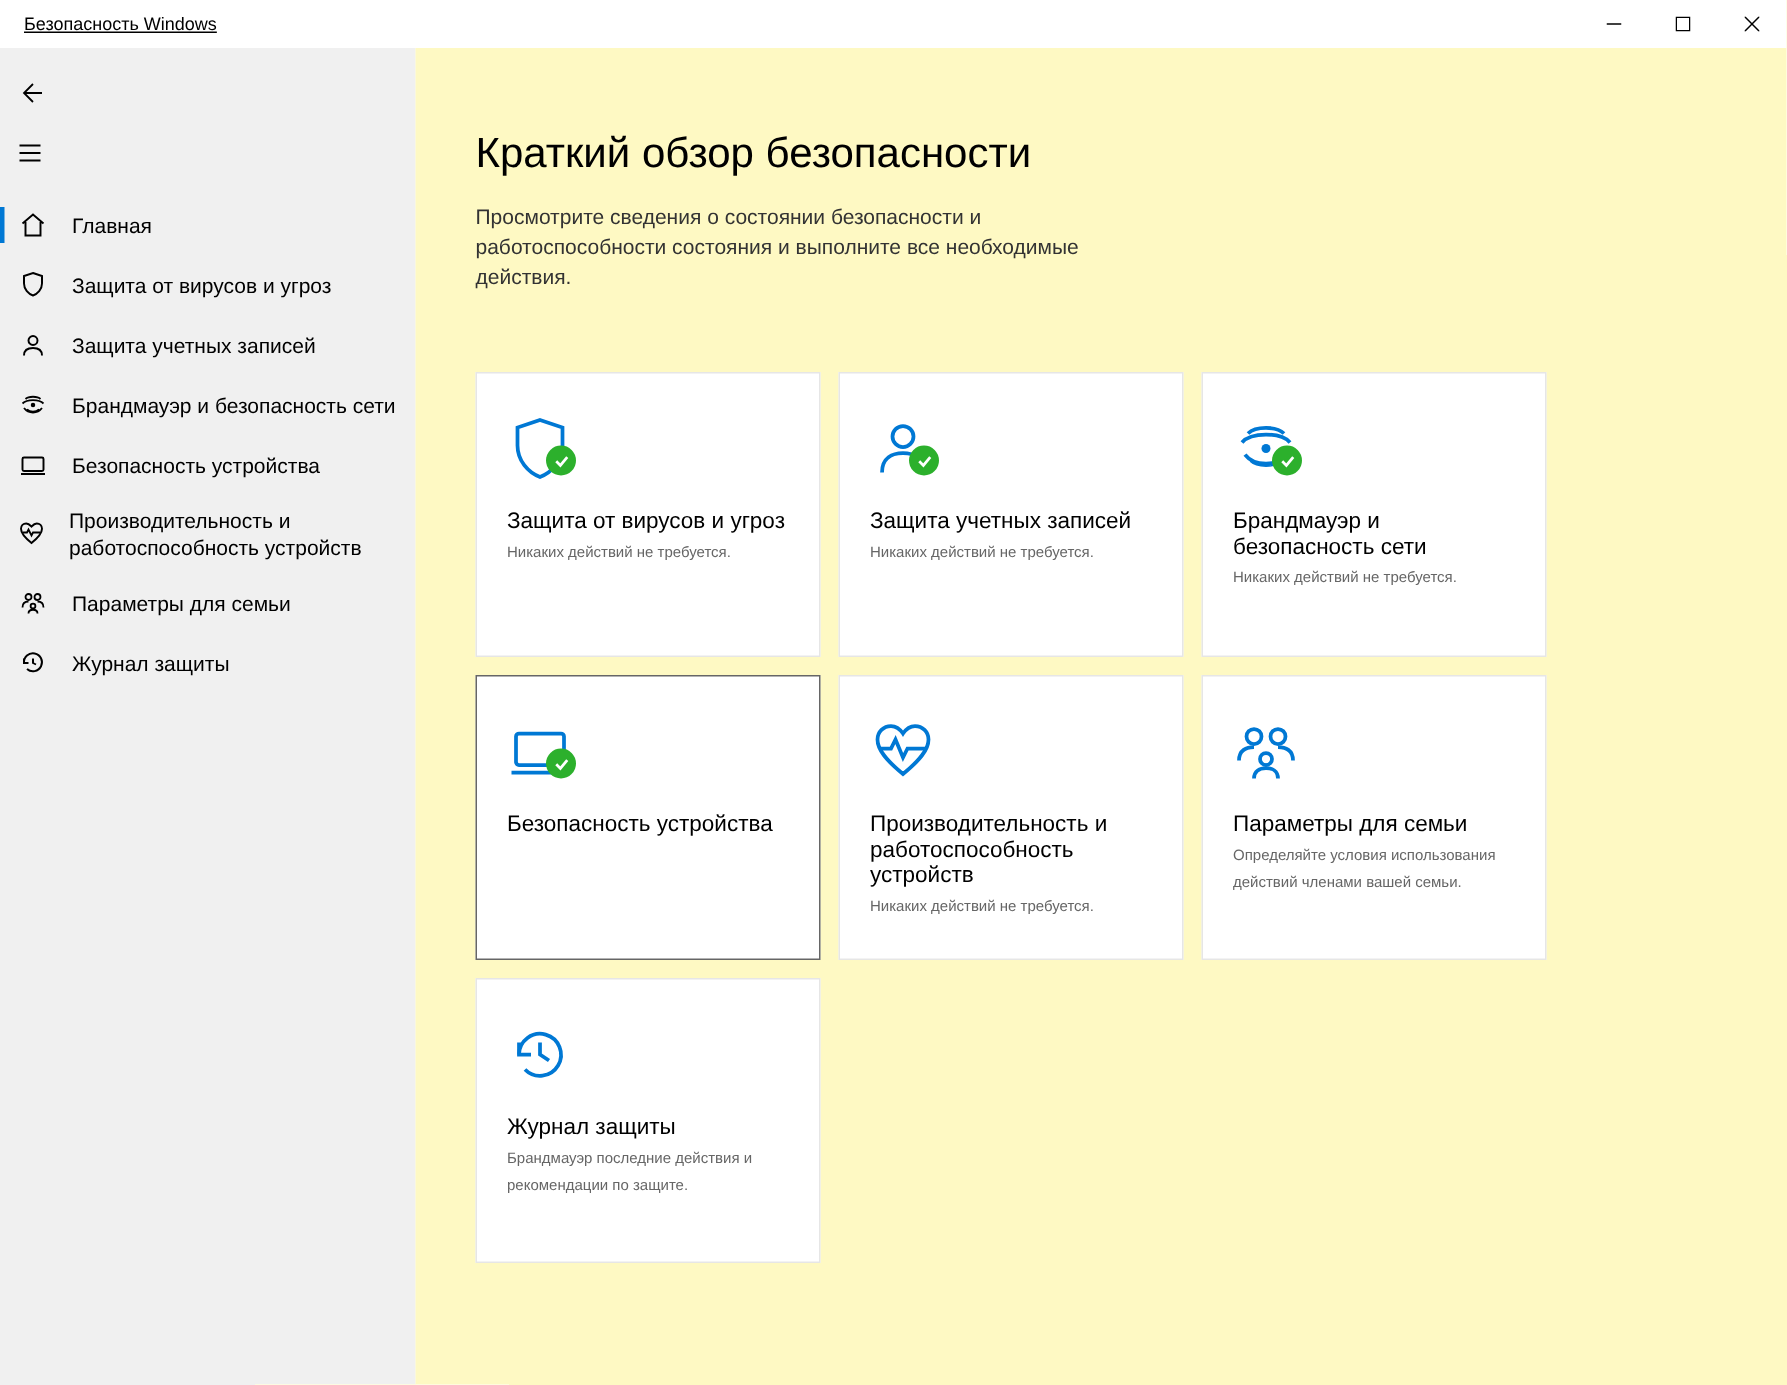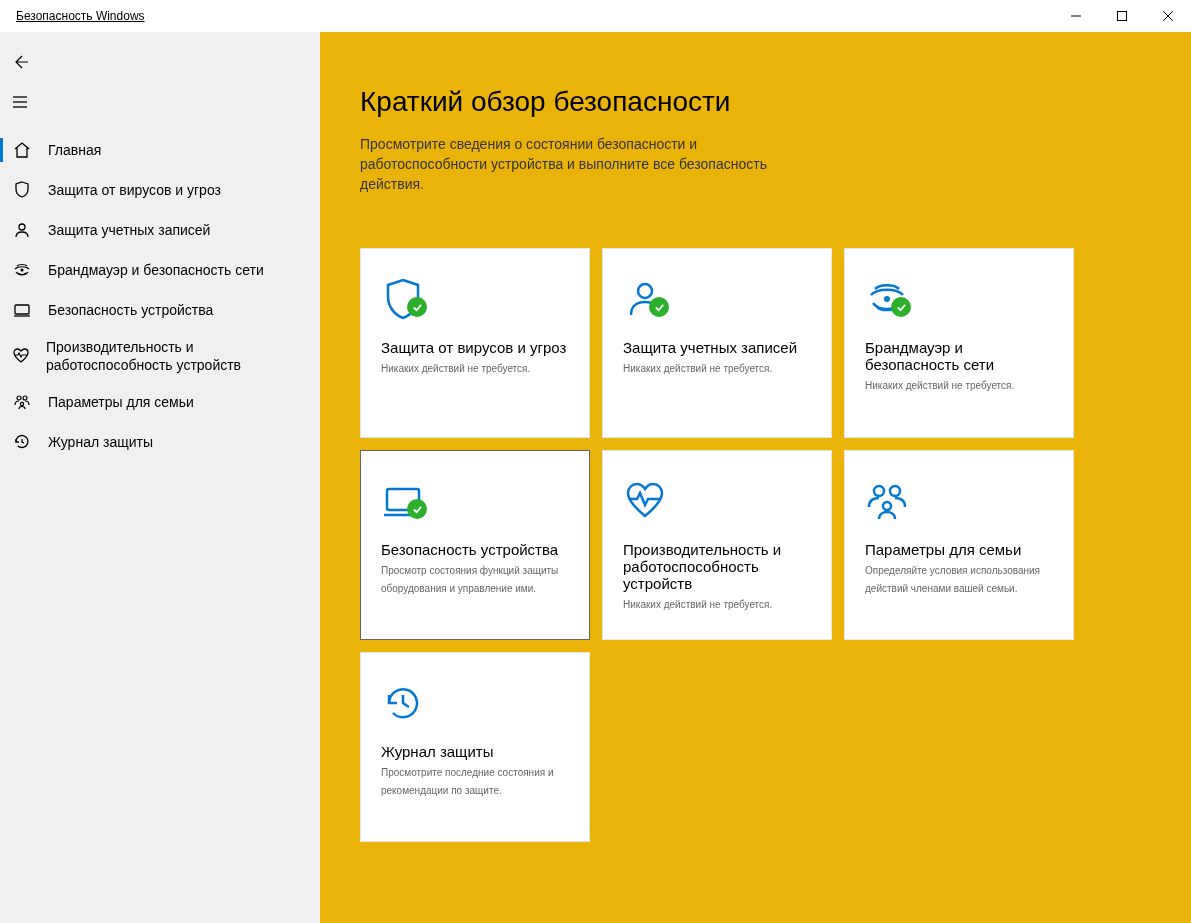--- a/index.html
+++ b/index.html
@@ -36,21 +36,21 @@
   justify-content: center;
   color: #000;
 }
 .titlebar-btn svg { width: 10px; height: 10px; }
 .app-body {
   display: flex;
   flex: 1;
   overflow: hidden;
 }
 .sidebar {
-  width: 320px;
+  width: 277px;
   background: #f0f0f0;
   display: flex;
   flex-direction: column;
   padding-top: 4px;
   height: 100%;
 }
 .side-top {
   padding: 8px 0 6px 0;
 }
 .side-back {
@@ -102,21 +102,21 @@
   color: #000;
   line-height: 18px;
 }
 .sidebar-footer {
   border-top: none;
 }
 .content {
   flex: 1;
   padding: 54px 32px 20px 40px;
   overflow: auto;
-  background: #eab308;
+  background: #fef9c3;
 }
 .page-title {
   font-size: 28px;
   font-weight: 400;
   color: #000;
   margin-bottom: 16px;
 }
 .page-subtitle {
   font-size: 14px;
   color: #333;
@@ -284,21 +284,21 @@
               <path d="M9 6 V9 L11 10" fill="none" stroke="#000" stroke-width="1.3"></path>
             </svg>
         </span>
         <span class="nav-label">Журнал защиты</span>
       </li>
     </ul>
   </div>
 
   <div class="content">
     <h1 class="page-title">Краткий обзор безопасности</h1>
-    <p class="page-subtitle">Просмотрите сведения о состоянии безопасности и работоспособности устройства и выполните все безопасность действия.</p>
+    <p class="page-subtitle">Просмотрите сведения о состоянии безопасности и работоспособности состояния и выполните все необходимые действия.</p>
 
     <div class="cards">
       <div class="card">
         <div class="card-icon">
           <svg viewBox="0 0 44 44">
               <path d="M22 3 L37 8 V20 C37 30 30 38 22 41 C14 38 7 30 7 20 V8 Z" fill="none" stroke="#0078d4" stroke-width="2.5"></path>
             </svg>
           <div class="badge">
               <svg viewBox="0 0 12 12">
                 <path d="M2 6 L5 9 L10 3" fill="none" stroke="#fff" stroke-width="2"></path>
@@ -347,21 +347,20 @@
               <rect x="6" y="10" width="32" height="21" rx="2" fill="none" stroke="#0078d4" stroke-width="2.5"></rect>
               <line x1="3" y1="36" x2="41" y2="36" stroke="#0078d4" stroke-width="2.5"></line>
             </svg>
           <div class="badge">
               <svg viewBox="0 0 12 12">
                 <path d="M2 6 L5 9 L10 3" fill="none" stroke="#fff" stroke-width="2"></path>
               </svg>
             </div>
         </div>
         <div class="card-title">Безопасность устройства</div>
-        <div class="card-desc">Просмотр состояния функций защиты оборудования и управление ими.</div>
       </div>
 
       <div class="card">
         <div class="card-icon">
           <svg viewBox="0 0 44 44">
               <path d="M22 37 C11 28 5 21 5 14 C5 9 9 5 14 5 C17 5 20 7 22 10 C24 7 27 5 30 5 C35 5 39 9 39 14 C39 21 33 28 22 37 Z" fill="none" stroke="#0078d4" stroke-width="2.5"></path>
               <path d="M7 20 L14 20 L17 14 L22 26 L25 20 L37 20" fill="none" stroke="#0078d4" stroke-width="2.5"></path>
             </svg>
         </div>
         <div class="card-title">Производительность и работоспособность устройств</div>
@@ -383,17 +382,17 @@
 
       <div class="card">
         <div class="card-icon">
           <svg viewBox="0 0 44 44">
               <path d="M8 22 A14 14 0 1 1 12 32" fill="none" stroke="#0078d4" stroke-width="2.5"></path>
               <path d="M8 14 L8 22 L16 22" fill="none" stroke="#0078d4" stroke-width="2.5"></path>
               <path d="M22 14 V22 L28 26" fill="none" stroke="#0078d4" stroke-width="2.5"></path>
             </svg>
         </div>
         <div class="card-title">Журнал защиты</div>
-        <div class="card-desc">Просмотрите последние состояния и рекомендации по защите.</div>
+        <div class="card-desc">Брандмауэр последние действия и рекомендации по защите.</div>
       </div>
     </div>
   </div>
 </div>
 
 </body></html>

